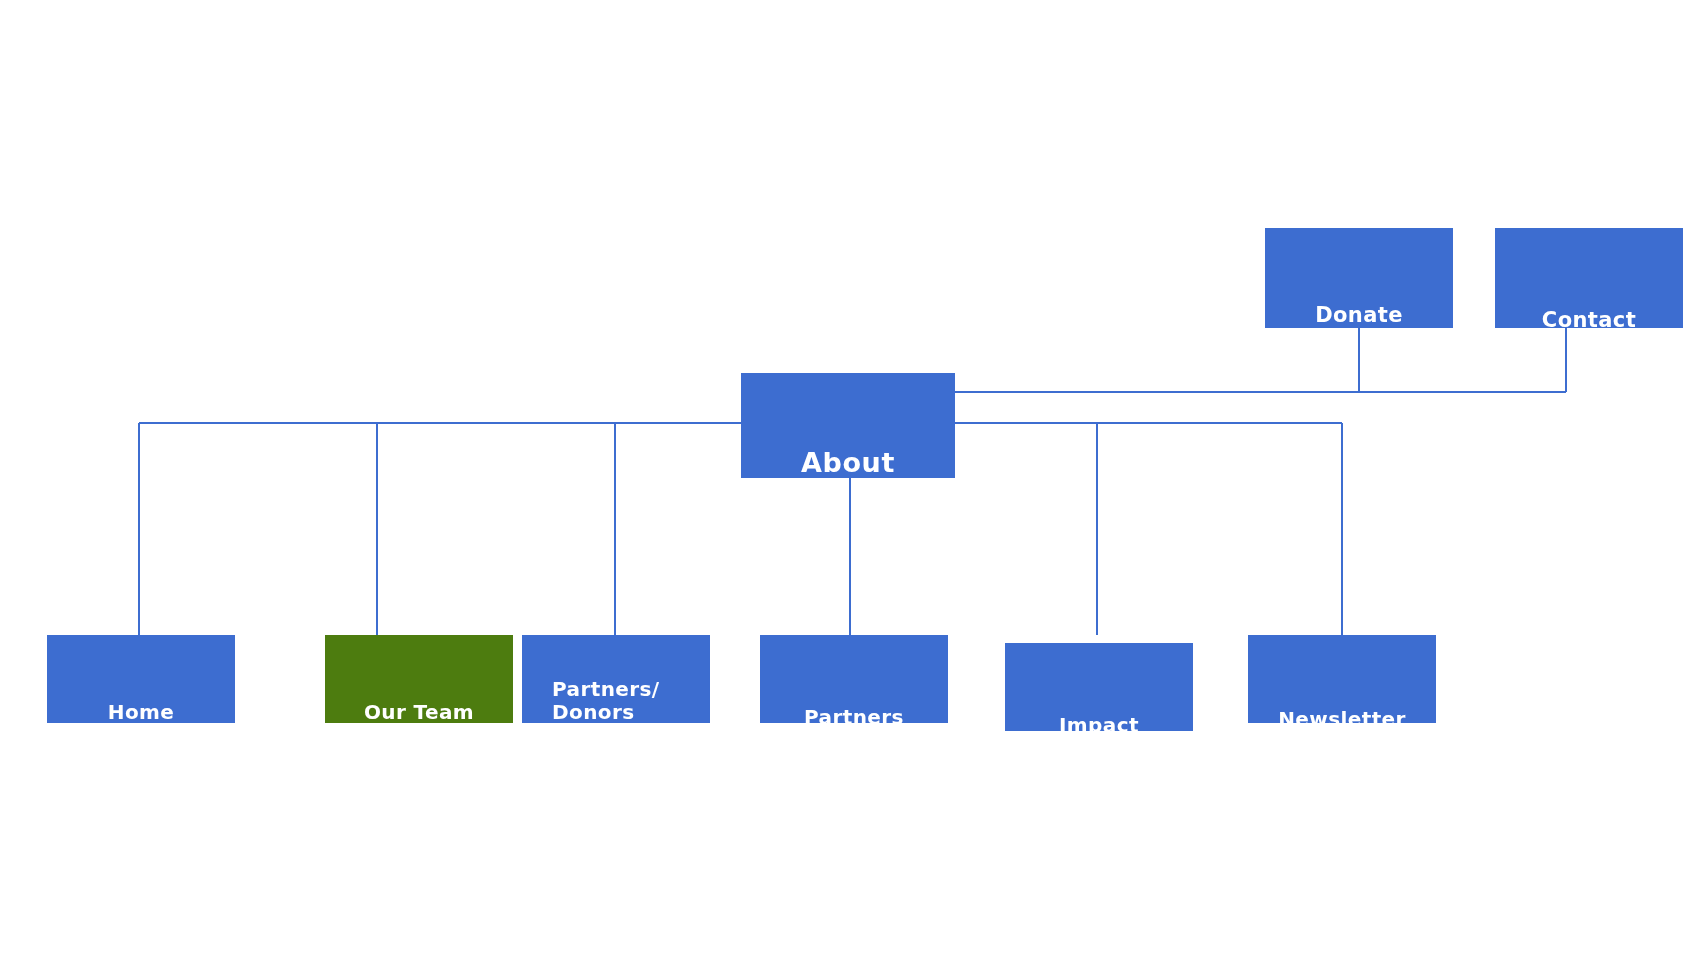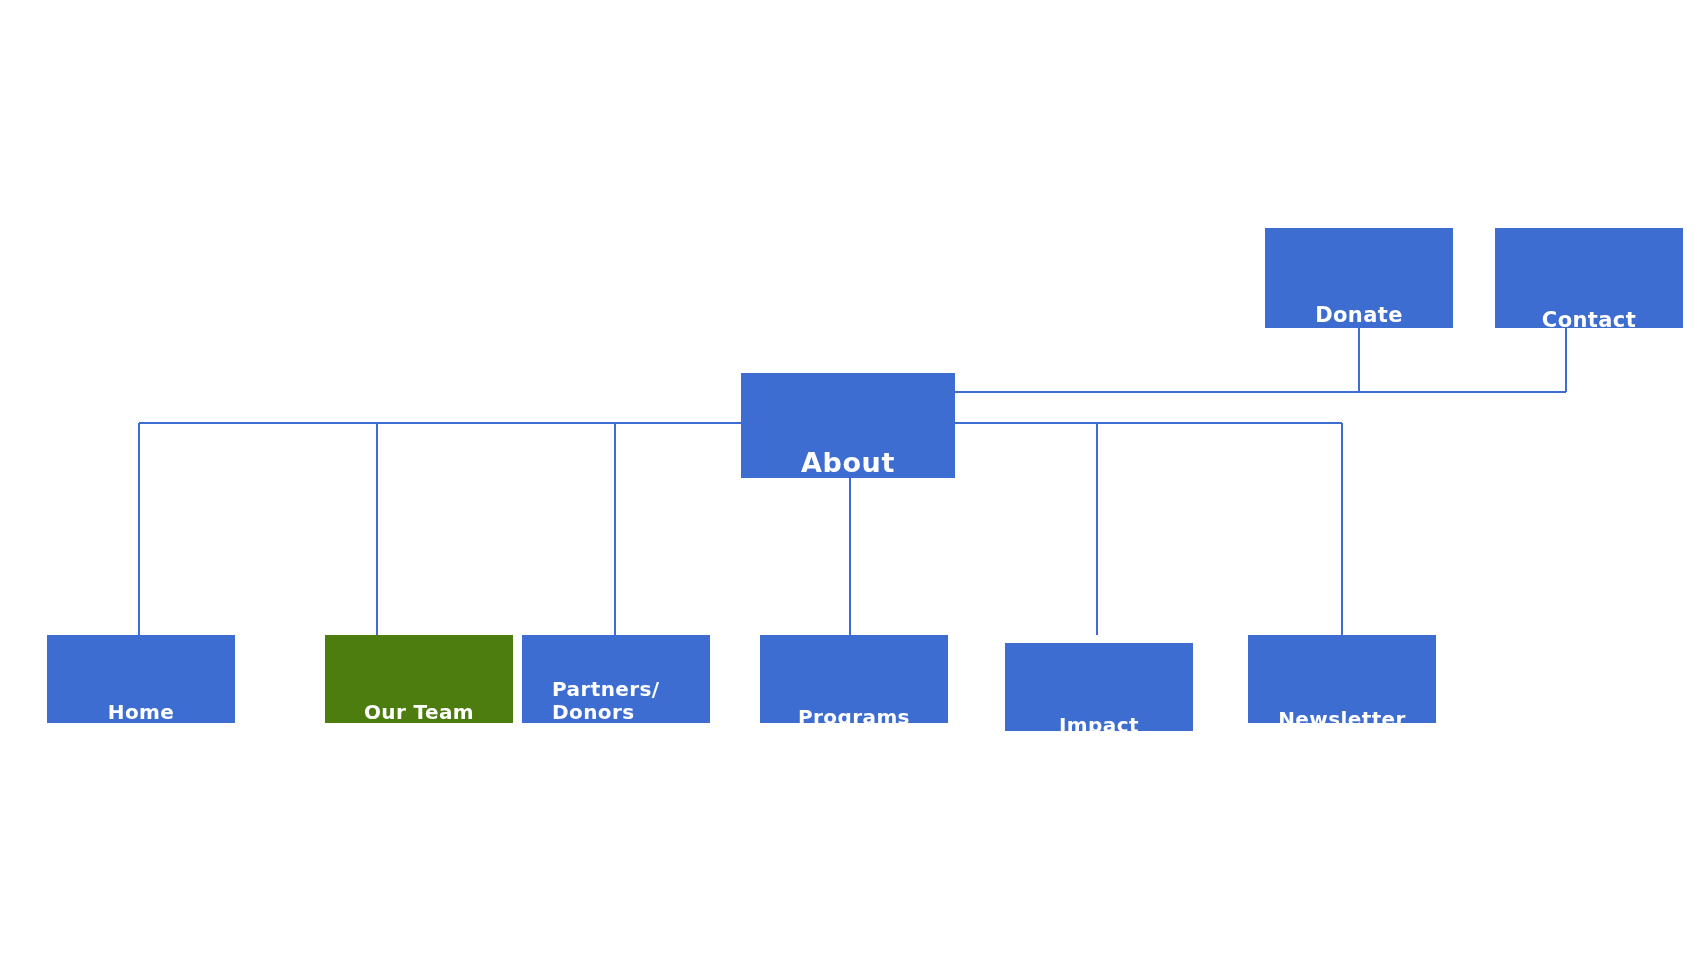--- a/index.html
+++ b/index.html
@@ -115,21 +115,21 @@
   <div class="node level2" style="left:285px; top:635px; width:188px; height:88px; background:#4d7c0f;margin-left:40px;">
     <span class="node-label">Our Team</span>
   </div>
 
   <div class="node level2 align-left" style="left:522px; top:635px; width:188px; height:88px; background:#3d6dd0;">
     <span class="node-label">Partners/
 Donors</span>
   </div>
 
   <div class="node level2 nudge-down" style="left:760px; top:635px; width:188px; height:88px; background:#3d6dd0;">
-    <span class="node-label">Programs</span>
+    <span class="node-label">Partners</span>
   </div>
 
   <div class="node level2 nudge-down" style="left:1005px; top:635px; width:188px; height:88px; background:#3d6dd0;margin-top:8px;">
     <span class="node-label">Impact</span>
   </div>
 
   <div class="node level2 nudge-down2" style="left:1248px; top:635px; width:188px; height:88px; background:#3d6dd0;">
     <span class="node-label">Newsletter</span>
   </div>
 

